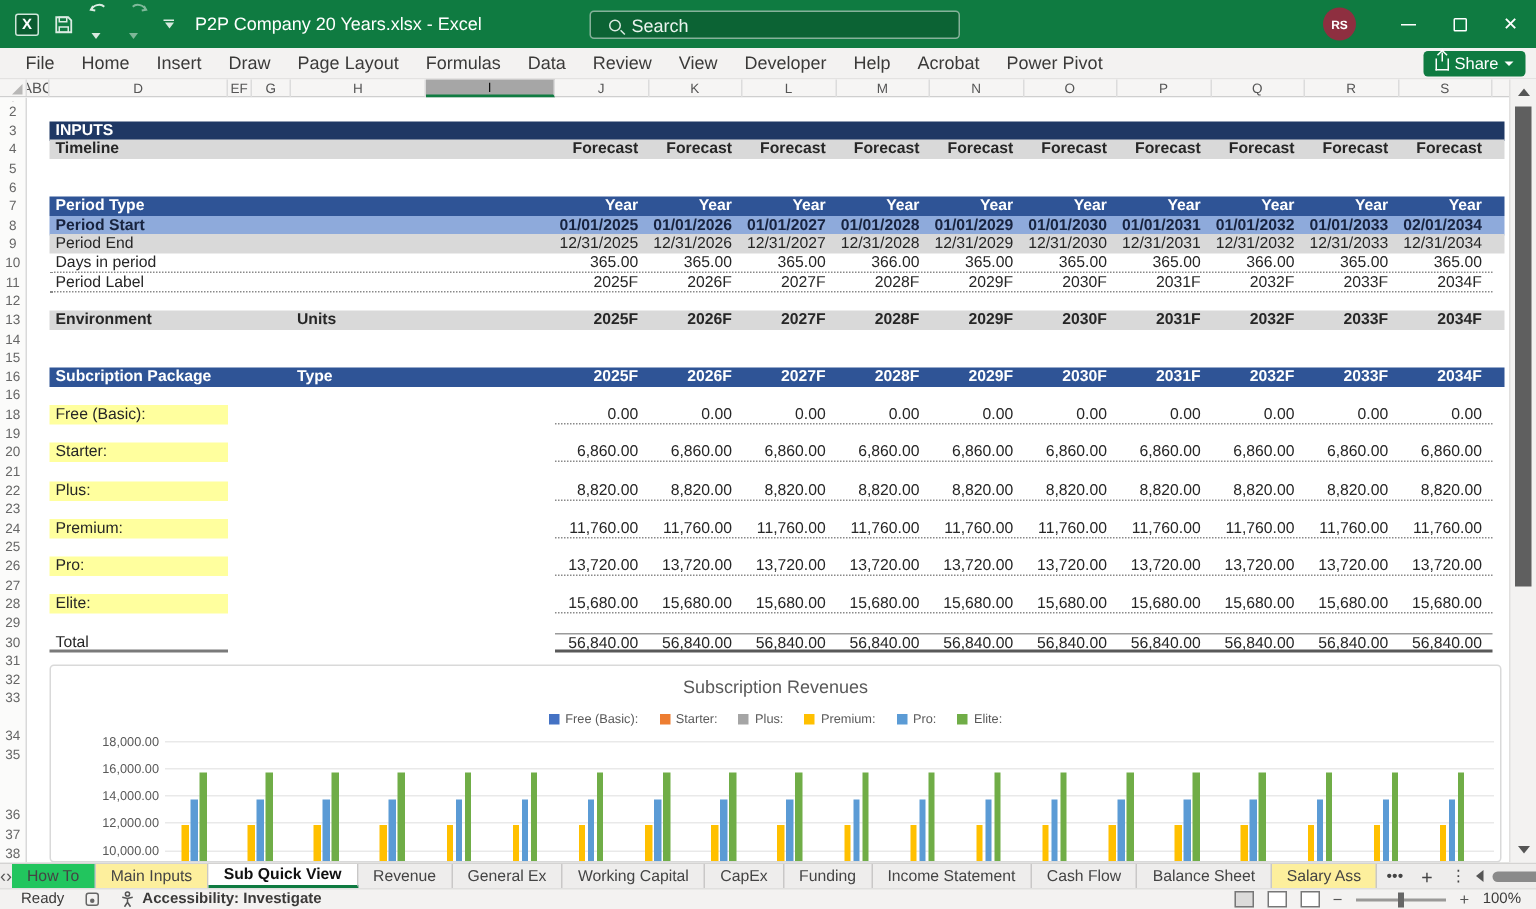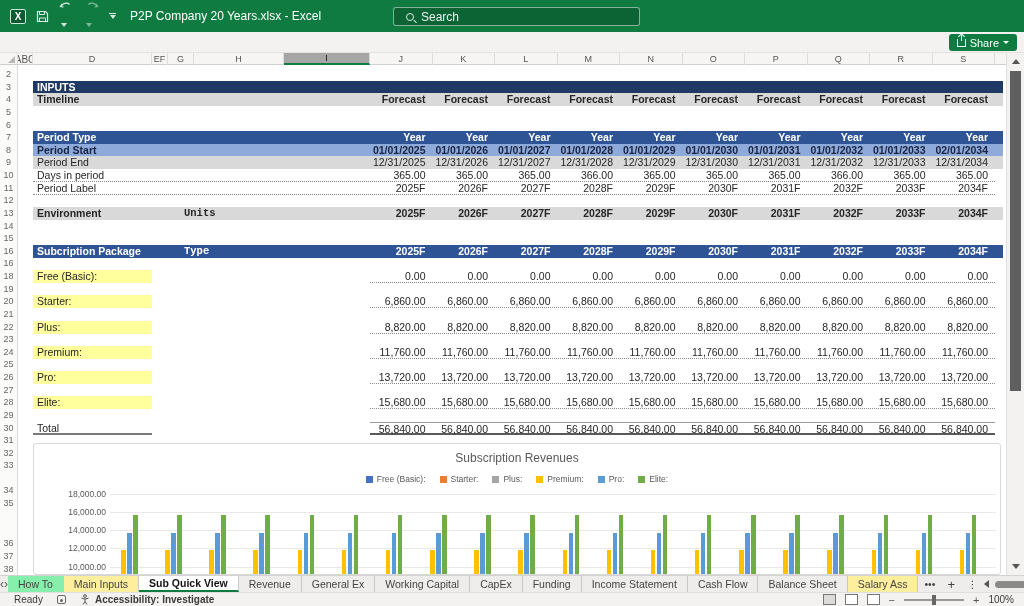--- a/index.html
+++ b/index.html
@@ -40,21 +40,21 @@
 
   
   .sheet { position:absolute; top:65px; left:0; width:1006px; height:510px; background:#fff; overflow:hidden; }
   .gutter { position:absolute; left:0; top:0; bottom:0; width:18px; background:#fbfbfa; border-right:1px solid #d9d9d9; z-index:5; }
   .rn { font-size:9px; color:#666; text-align:center; overflow:hidden; }
   .srow { position:absolute; left:0; width:1006px; height:13px; }
   .band { position:absolute; left:33px; right:3px; top:0; bottom:0; }
   .bg-navy { background:#1f3864; } .bg-royal { background:#2f5496; }
   .bg-lblue { background:#8eaadb; } .bg-gray { background:#d9d9d9; }
   .lab { position:absolute; left:37px; width:115px; top:0; height:13px; line-height:13px; font-size:10.5px; color:#262626; white-space:nowrap; }
-  .hlab { position:absolute; left:184px; width:86px; top:0; height:13px; line-height:13px; font-size:10.5px; color:#262626; white-space:nowrap;font-family:Liberation Mono, monospace; }
+  .hlab { position:absolute; left:198px; width:86px; top:0; height:13px; line-height:13px; font-size:10.5px; color:#262626; white-space:nowrap; }
   .vals { position:absolute; left:370px; width:625px; top:0; height:13px; display:flex; }
   .vals span { width:62.5px; text-align:right; padding-right:7px; font-size:10.5px; line-height:13px; color:#262626; white-space:nowrap; }
   .w { color:#fff !important; } .b { font-weight:bold; } .nv { color:#17233f !important; }
   .dotfull { position:absolute; left:33px; width:962px; bottom:0; border-bottom:1px dotted #8a8a8a; }
   .pkglab { position:absolute; left:33px; width:119px; top:0; height:13px; line-height:13px; background:#ffff9e; font-size:10.5px; color:#262626; padding-left:4px; white-space:nowrap; }
   .pkgvals { border-bottom:1px dotted #8a8a8a; }
   .totlab { border-bottom:2.5px solid #7a7a7a; }
   .totvals { border-top:1px solid #9a9a9a; border-bottom:2.5px solid #595959; }
 
   
@@ -64,21 +64,21 @@
   .litem { display:flex; align-items:center; gap:4px; font-size:8.5px; color:#595959; }
   .lsq { width:7px; height:7px; display:inline-block; }
   .gline { position:absolute; left:76px; width:886px; height:1px; background:#e9e9e9; }
   .ylab { position:absolute; width:52px; text-align:right; font-size:8.5px; color:#595959; left:20px; }
   .bar { position:absolute; width:4.5px; }
 
   
   .tabbar { position:absolute; left:0; bottom:14px; width:1024px; height:17px; background:#eeedec; border-top:1px solid #d4d3d2; display:flex; align-items:stretch; font-size:10.5px; color:#444; }
   .tnav { width:22px; display:flex; align-items:center; justify-content:center; color:#555; font-size:12px; }
   .stab { display:flex; align-items:center; padding:0 10px; border-right:1px solid #c9c8c7; white-space:nowrap; }
-  .stab.white { background:#86efac; } .stab.yellow { background:#fdef9d; }
+  .stab.white { background:#22c55e; } .stab.yellow { background:#fdef9d; }
   .stab.active { background:#fff; font-weight:bold; color:#111; border-bottom:2px solid #0f7b41; }
   .tb-ctl { display:flex; align-items:center; justify-content:center; padding:0 6px; color:#444; }
   .hthumb { width:52px; height:7px; background:#8a8a8a; border-radius:4px; margin:0 6px; }
   .tri { width:0; height:0; display:inline-block; }
   .tri.l { border-top:4px solid transparent; border-bottom:4px solid transparent; border-right:5px solid #555; }
 
   
   .statusbar { position:absolute; left:0; bottom:0; width:1024px; height:14px; background:#f3f2f1; border-top:1px solid #e0dfde; display:flex; align-items:center; font-size:10px; color:#3b3a39; }
   .st-left { display:flex; align-items:center; gap:14px; padding-left:14px; }
   .macro-ic { width:9px; height:9px; border:1px solid #666; border-radius:2px; position:relative; }
@@ -127,23 +127,48 @@
       <span class="qbtn" style="display:flex;flex-direction:column;align-items:center;gap:1px;">
           <span style="width:7px;height:1px;background:#dcece3"></span>
           <span class="qcaret" style="margin-left:0"></span>
         </span>
     </div>
     <span class="doc-title">P2P Company 20 Years.xlsx  -  Excel</span>
     <div class="searchbox">
       <span class="mag"></span>
       <span>Search</span>
     </div>
+    <div class="tb-right">
+      <div class="avatar">RS</div>
+      <div class="winbtn">
+          <span class="minglyph"></span>
+        </div>
+      <div class="winbtn">
+          <span class="maxglyph"></span>
+        </div>
+      <div class="winbtn">✕</div>
+    </div>
   </div>
 
   <div class="menubar">
+    <div id="menu-tabs" style="display:flex;">
+        <div class="mtab">File</div>
+        <div class="mtab">Home</div>
+        <div class="mtab">Insert</div>
+        <div class="mtab">Draw</div>
+        <div class="mtab">Page Layout</div>
+        <div class="mtab">Formulas</div>
+        <div class="mtab">Data</div>
+        <div class="mtab">Review</div>
+        <div class="mtab">View</div>
+        <div class="mtab">Developer</div>
+        <div class="mtab">Help</div>
+        <div class="mtab">Acrobat</div>
+        <div class="mtab">Power Pivot</div>
+      </div>
     <div class="sharebtn">
       <span class="share-ic"></span>
       <span>Share</span>
       <span class="scaret"></span>
     </div>
   </div>
 
   <div class="colheads">
     <div class="corner"></div>
     <div id="col-cells" style="display:flex;">

